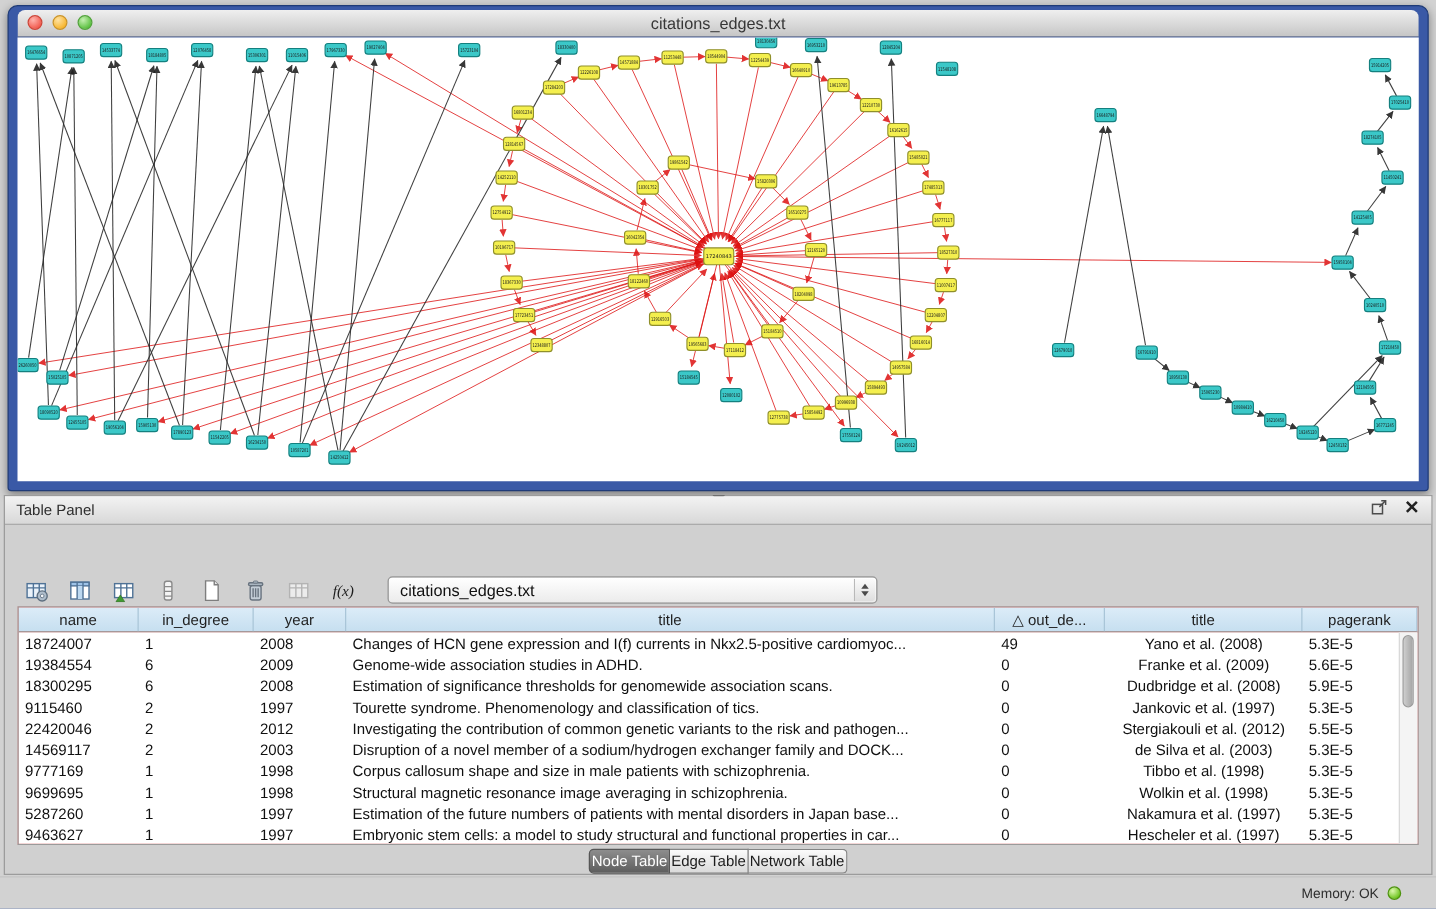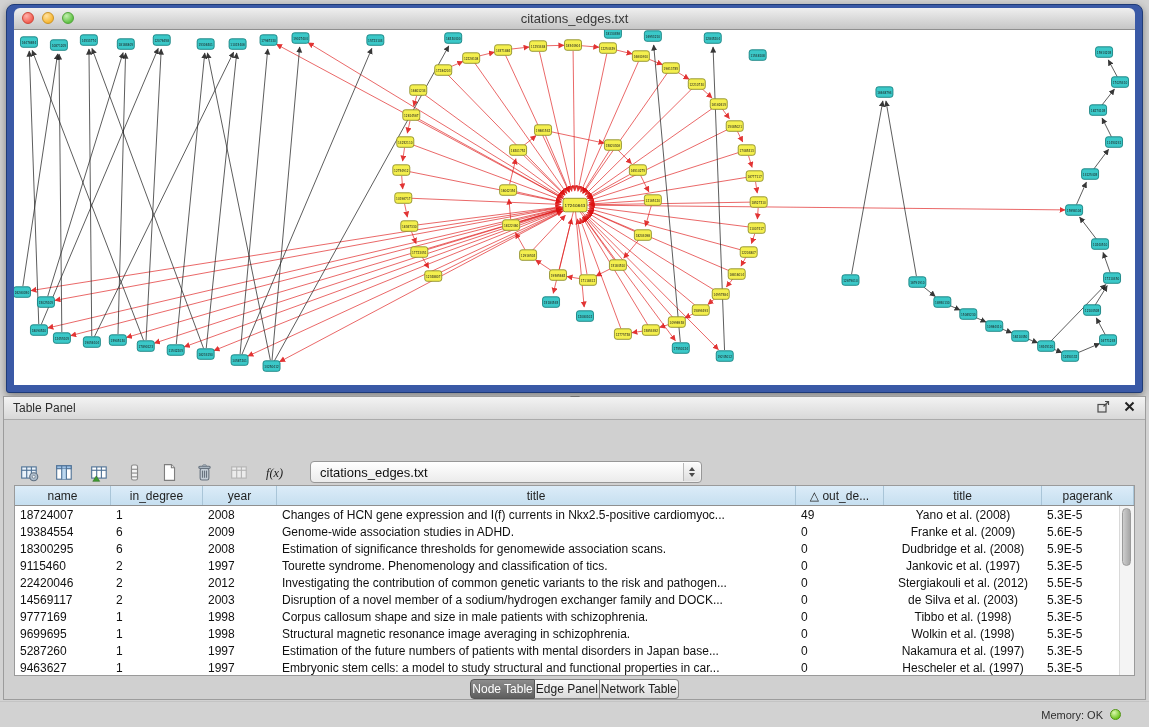--- a/index.html
+++ b/index.html
@@ -817,21 +817,21 @@
           <div class="td">5.3E-5</div>
         </div>
       </div>
     <div class="scrollbar">
       <div class="scroll-thumb"></div>
     </div>
   </div>
 
   <div class="tabs">
       <div class="tab selected">Node Table</div>
-      <div class="tab">Edge Panel</div>
+      <div class="tab">Edge Table</div>
       <div class="tab">Network Table</div>
     </div>
 </div>
 
 <div class="status-bar">
   <span>Memory: OK</span>
   <span class="memory-orb"></span>
 </div>
 
 </body></html>

